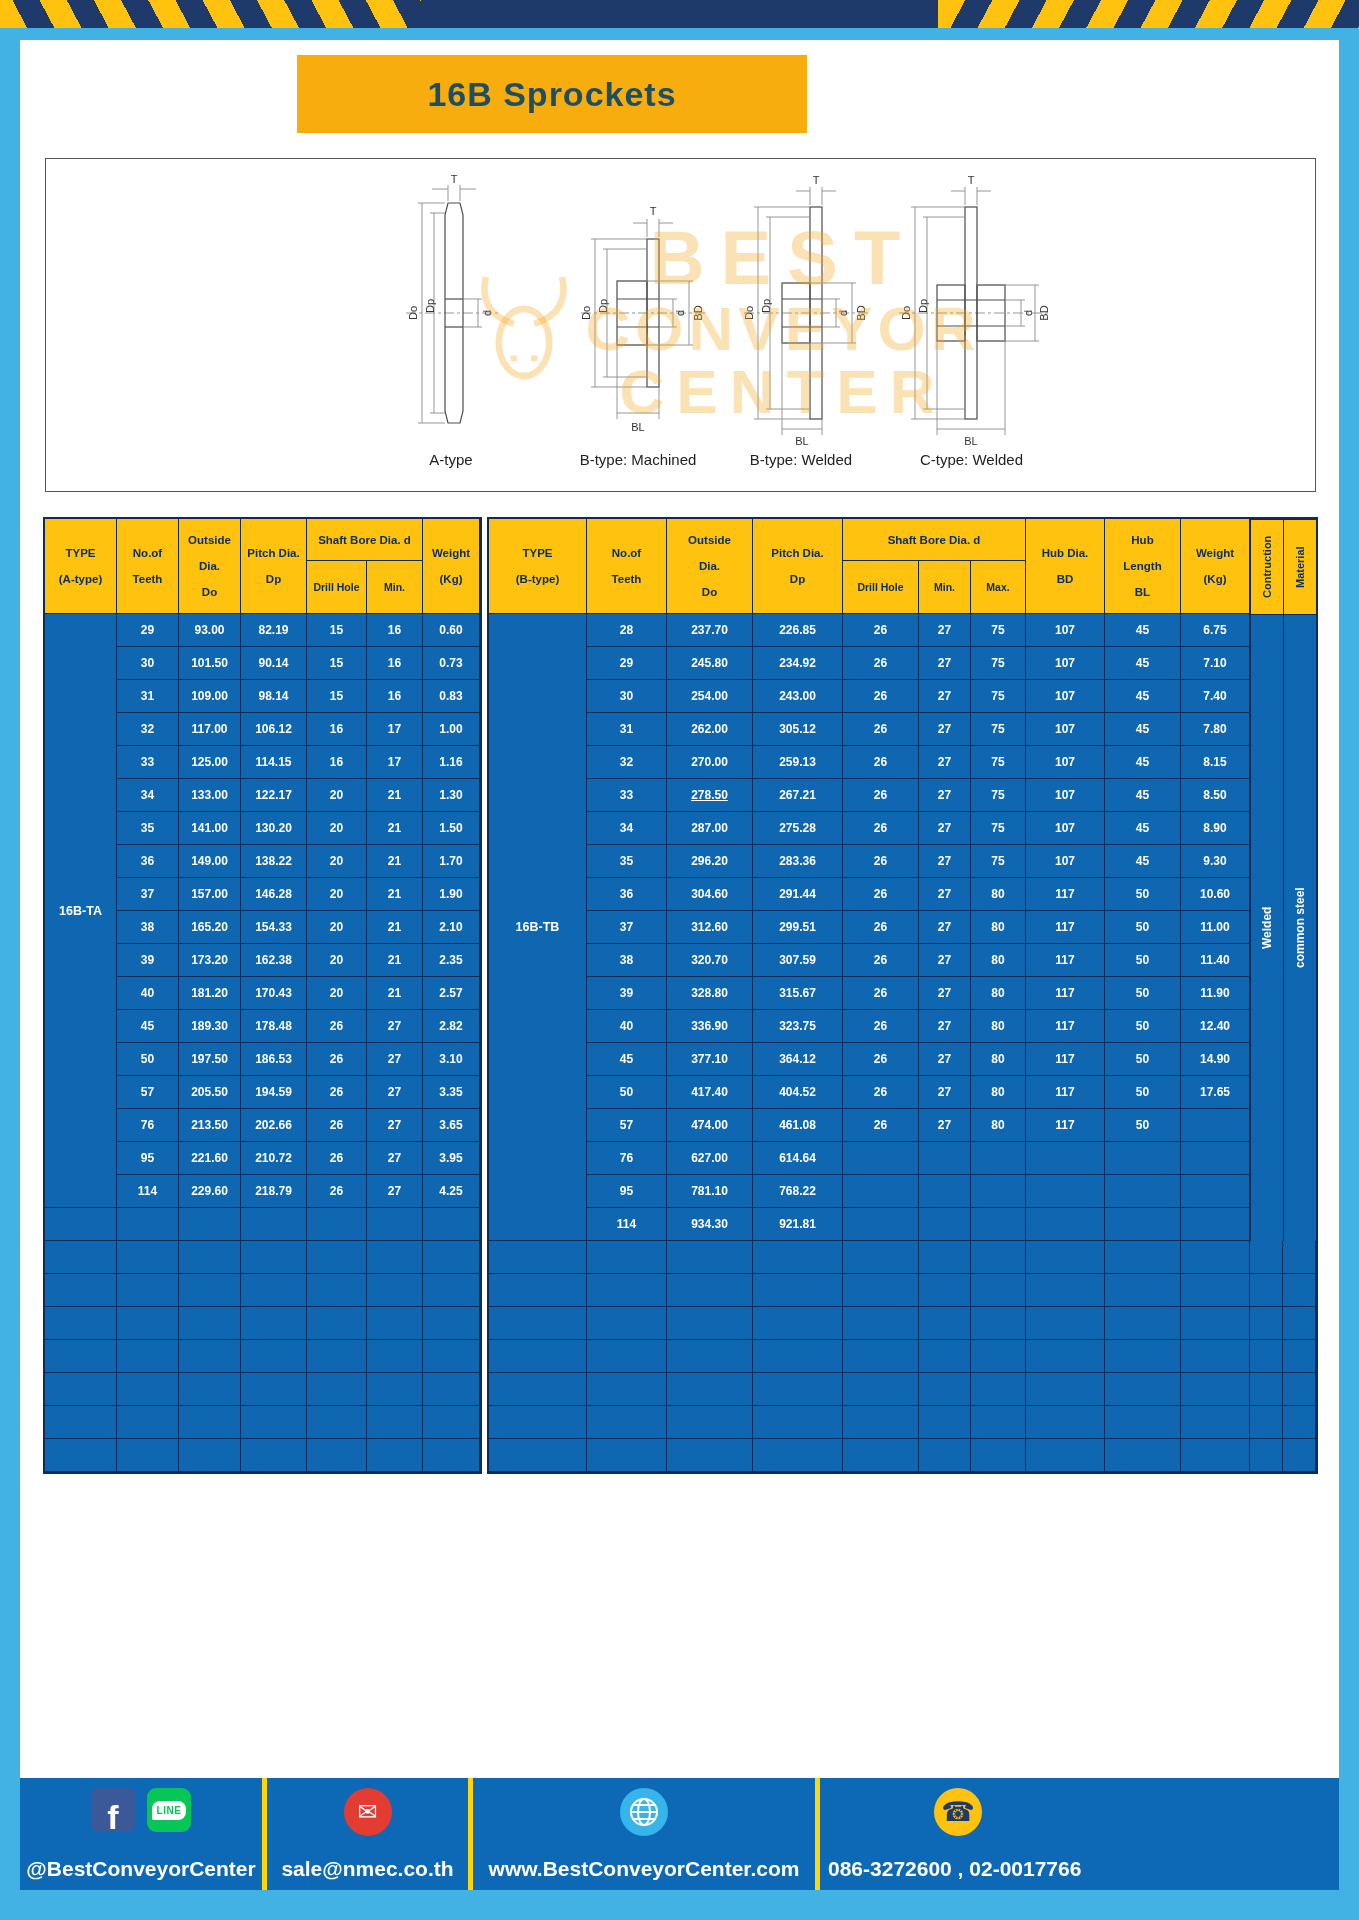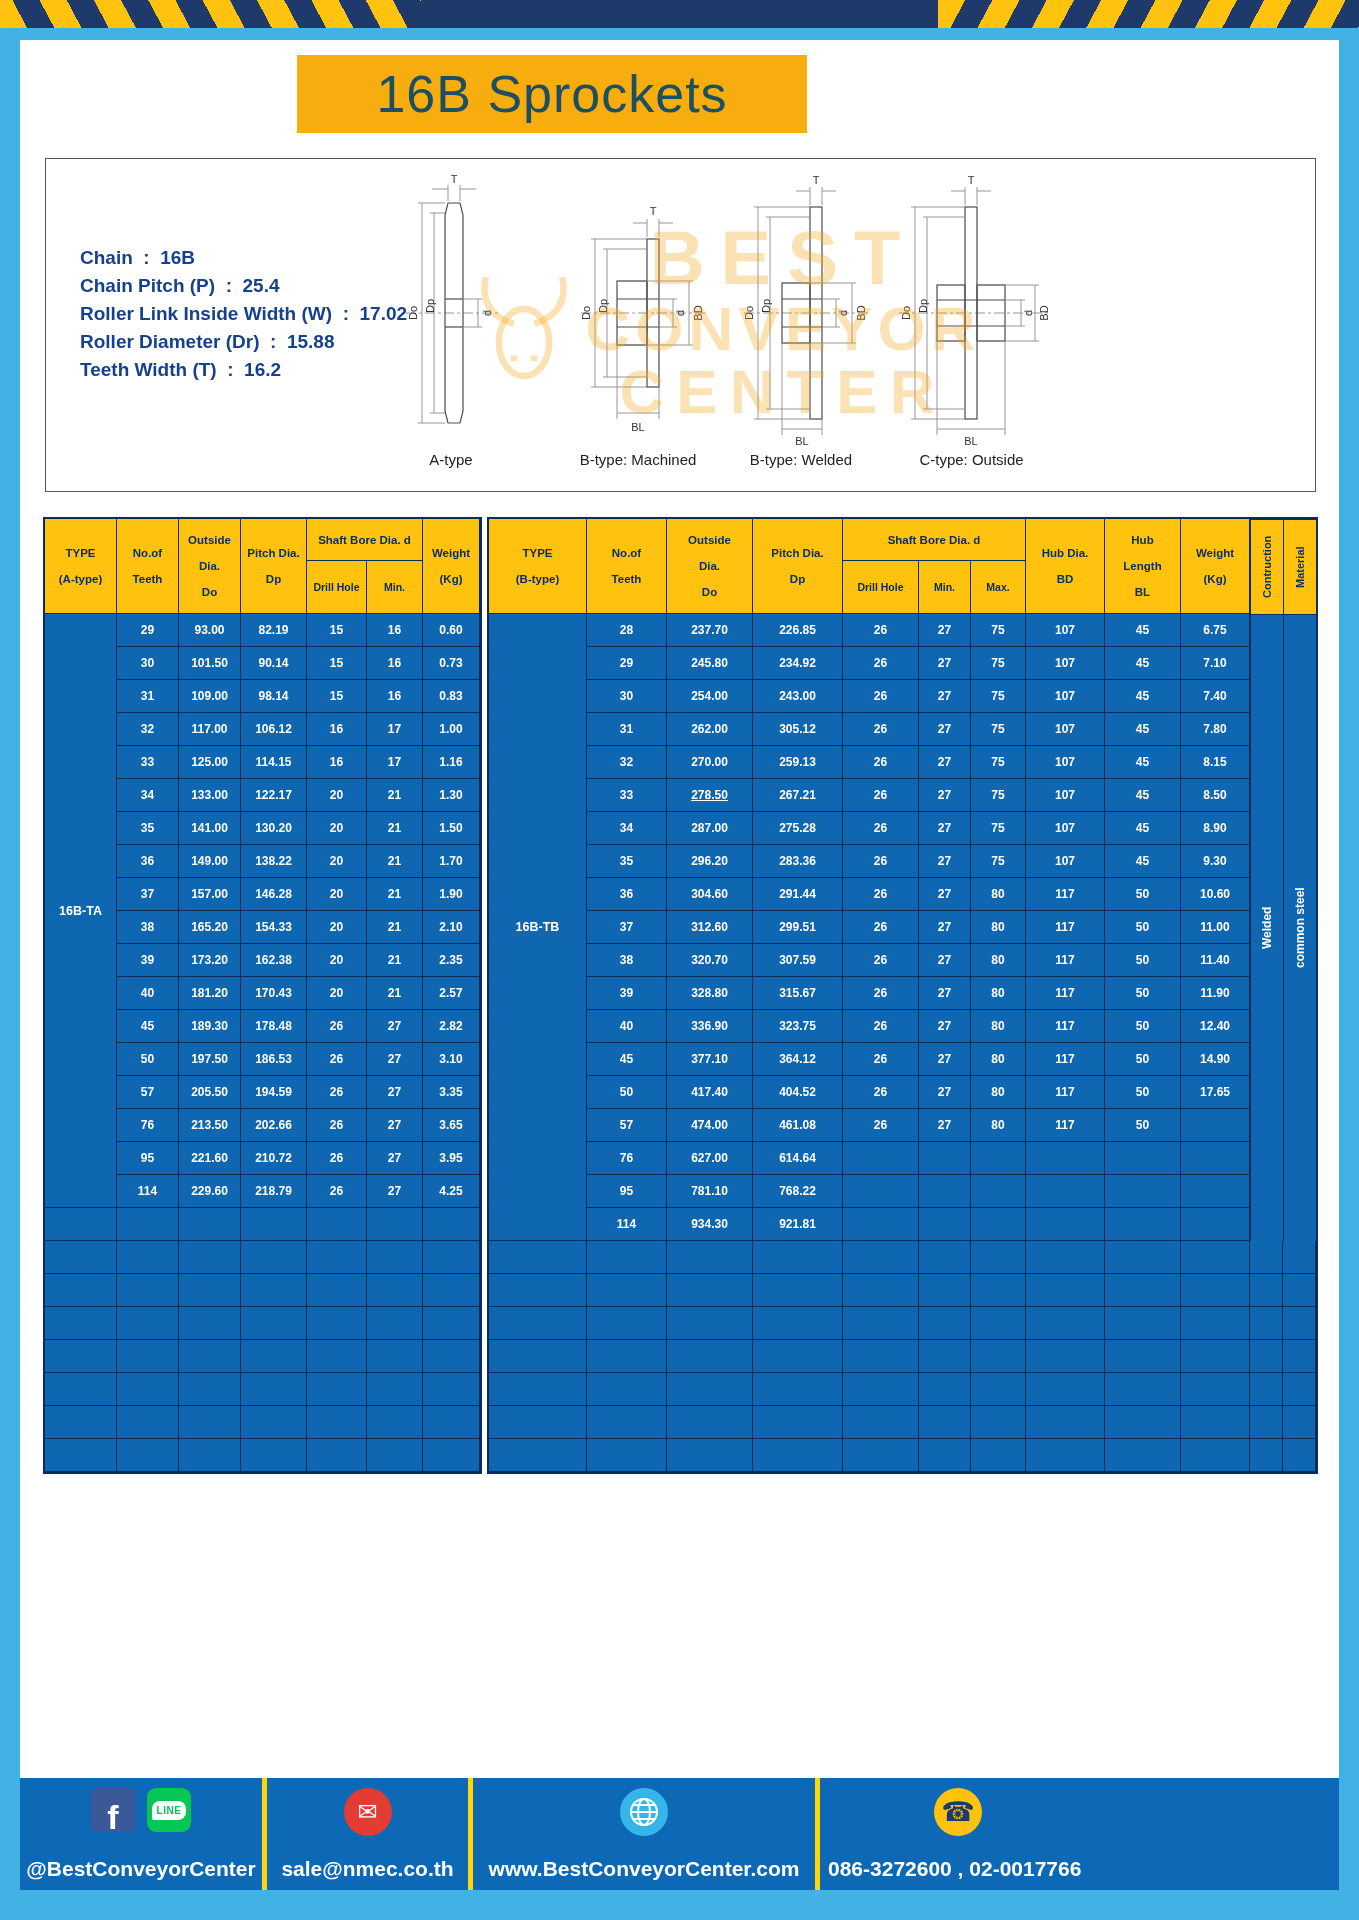--- a/index.html
+++ b/index.html
@@ -9,21 +9,21 @@
   
   .hazard { position:absolute; top:0; left:0; width:100%; height:28px; background:#1e3a6a; }
   .hazard::before, .hazard::after { content:""; position:absolute; top:0; bottom:0; width:31%; }
   .hazard::before { left:0; background:repeating-linear-gradient(62deg, #ffc20e 0 24px, #1e3a6a 24px 48px); }
   .hazard::after  { right:0; background:repeating-linear-gradient(118deg, #ffc20e 0 24px, #1e3a6a 24px 48px); }
 
   .page { position:absolute; left:20px; top:40px; width:1319px; height:1850px; background:#ffffff; }
 
   .banner { position:absolute; left:277px; top:15px; width:510px; height:78px; background:#f7ad0d;
             display:flex; align-items:center; justify-content:center; }
-  .banner h1 { font-size:52px; font-weight:normal; color:#1d4e62; letter-spacing:1px; }
+  .banner h1 { font-size:34px; font-weight:bold; color:#1d4e62; letter-spacing:1px; }
 
   
   .panel { position:absolute; left:25px; top:118px; width:1271px; height:334px; background:#fff; border:1px solid #555; }
   .specs { position:absolute; left:34px; top:88px; display:flex; flex-direction:column; gap:6px; z-index:4; }
   .spec-line { font-size:19px; font-weight:bold; color:#16418c; white-space:pre-wrap; }
 
   .watermark { position:absolute; left:350px; top:60px; width:660px; display:flex; align-items:center;
                justify-content:center; gap:10px; z-index:2; pointer-events:none; }
   .wm-text { text-align:center; color:rgba(243,168,28,0.33); font-weight:800; line-height:1.02; }
   .wm1 { font-size:76px; letter-spacing:16px; }
@@ -78,27 +78,20 @@
 <div class="hazard"></div>
 
 <div class="page">
 
   <div class="banner">
     <h1>16B Sprockets</h1>
   </div>
 
   <div class="panel">
 
-    <div class="specs">
-      <div class="spec-line">Chain  :  16B</div>
-      <div class="spec-line">Chain Pitch (P)  :  25.4</div>
-      <div class="spec-line">Roller Link Inside Width (W)  :  17.02</div>
-      <div class="spec-line">Roller Diameter (Dr)  :  15.88</div>
-      <div class="spec-line">Teeth Width (T)  :  16.2</div>
-    </div>
 
     <div class="watermark">
       <svg width="104" height="140" viewBox="0 0 110 150">
         <g fill="none" stroke="rgba(243,168,28,0.33)" stroke-width="7">
           <path d="M14 28 Q6 66 44 78"></path>
           <path d="M96 28 Q104 66 66 78"></path>
           <ellipse cx="55" cy="98" rx="27" ry="36"></ellipse>
           <line x1="44" y1="112" x2="44" y2="118"></line>
           <line x1="66" y1="112" x2="66" y2="118"></line>
         </g>
@@ -236,21 +229,21 @@
         <text x="150" y="143" text-anchor="middle" transform="rotate(-90 150 140)">d</text>
         <line class="dim" x1="98" y1="112" x2="160" y2="112"></line>
         <line class="dim" x1="98" y1="168" x2="160" y2="168"></line>
         <line class="dim" x1="156" y1="112" x2="156" y2="168"></line>
         <text x="166" y="143" text-anchor="middle" transform="rotate(-90 166 140)">BD</text>
         <line class="dim" x1="58" y1="168" x2="58" y2="262"></line>
         <line class="dim" x1="126" y1="168" x2="126" y2="262"></line>
         <line class="dim" x1="58" y1="256" x2="126" y2="256"></line>
         <text x="92" y="272" text-anchor="middle">BL</text>
       </svg>
-      <div class="dlabel">C-type: Outside</div>
+      <div class="dlabel">C-type: Welded</div>
     </div>
 
   </div>
 
   <div class="table tableA">
     <div class="hcell" style="grid-row:1 / span 2; grid-column:1;">TYPE
 (A-type)</div>
     <div class="hcell" style="grid-row:1 / span 2; grid-column:2;">No.of
 Teeth</div>
     <div class="hcell" style="grid-row:1 / span 2; grid-column:3;">Outside

